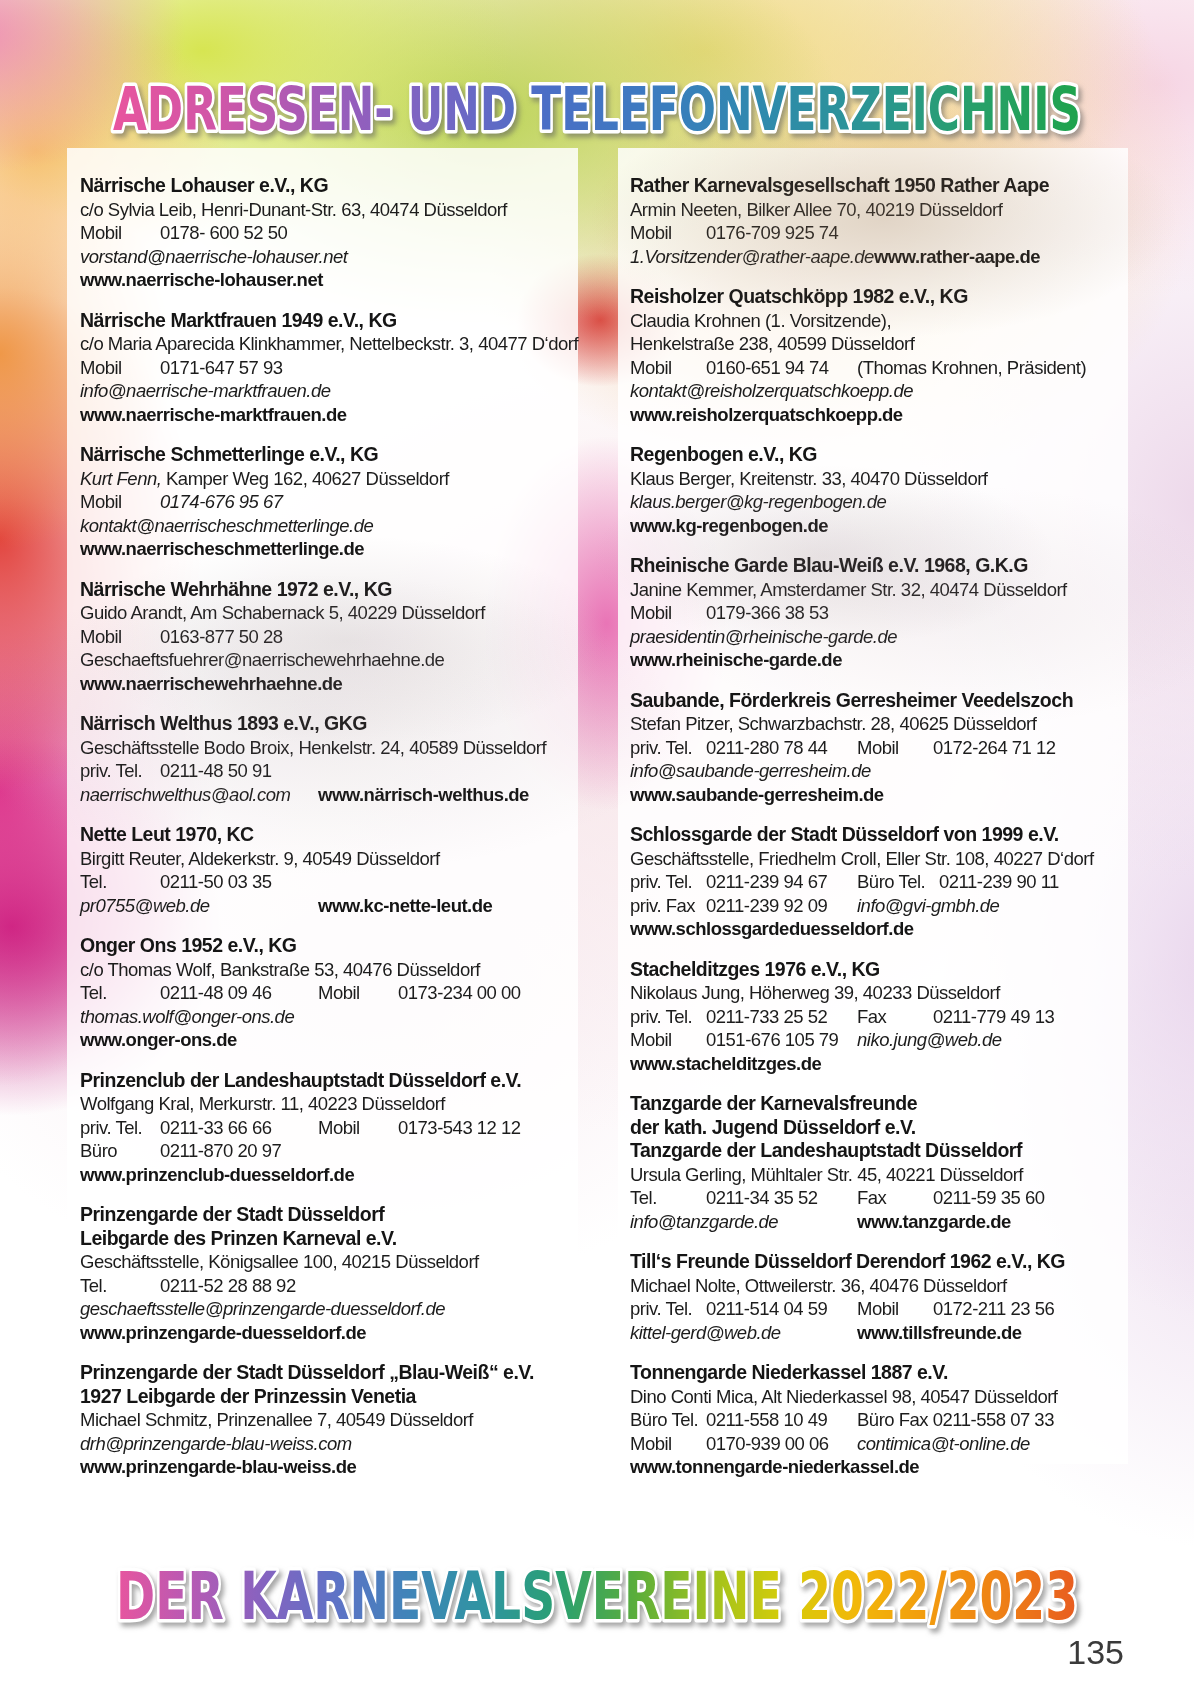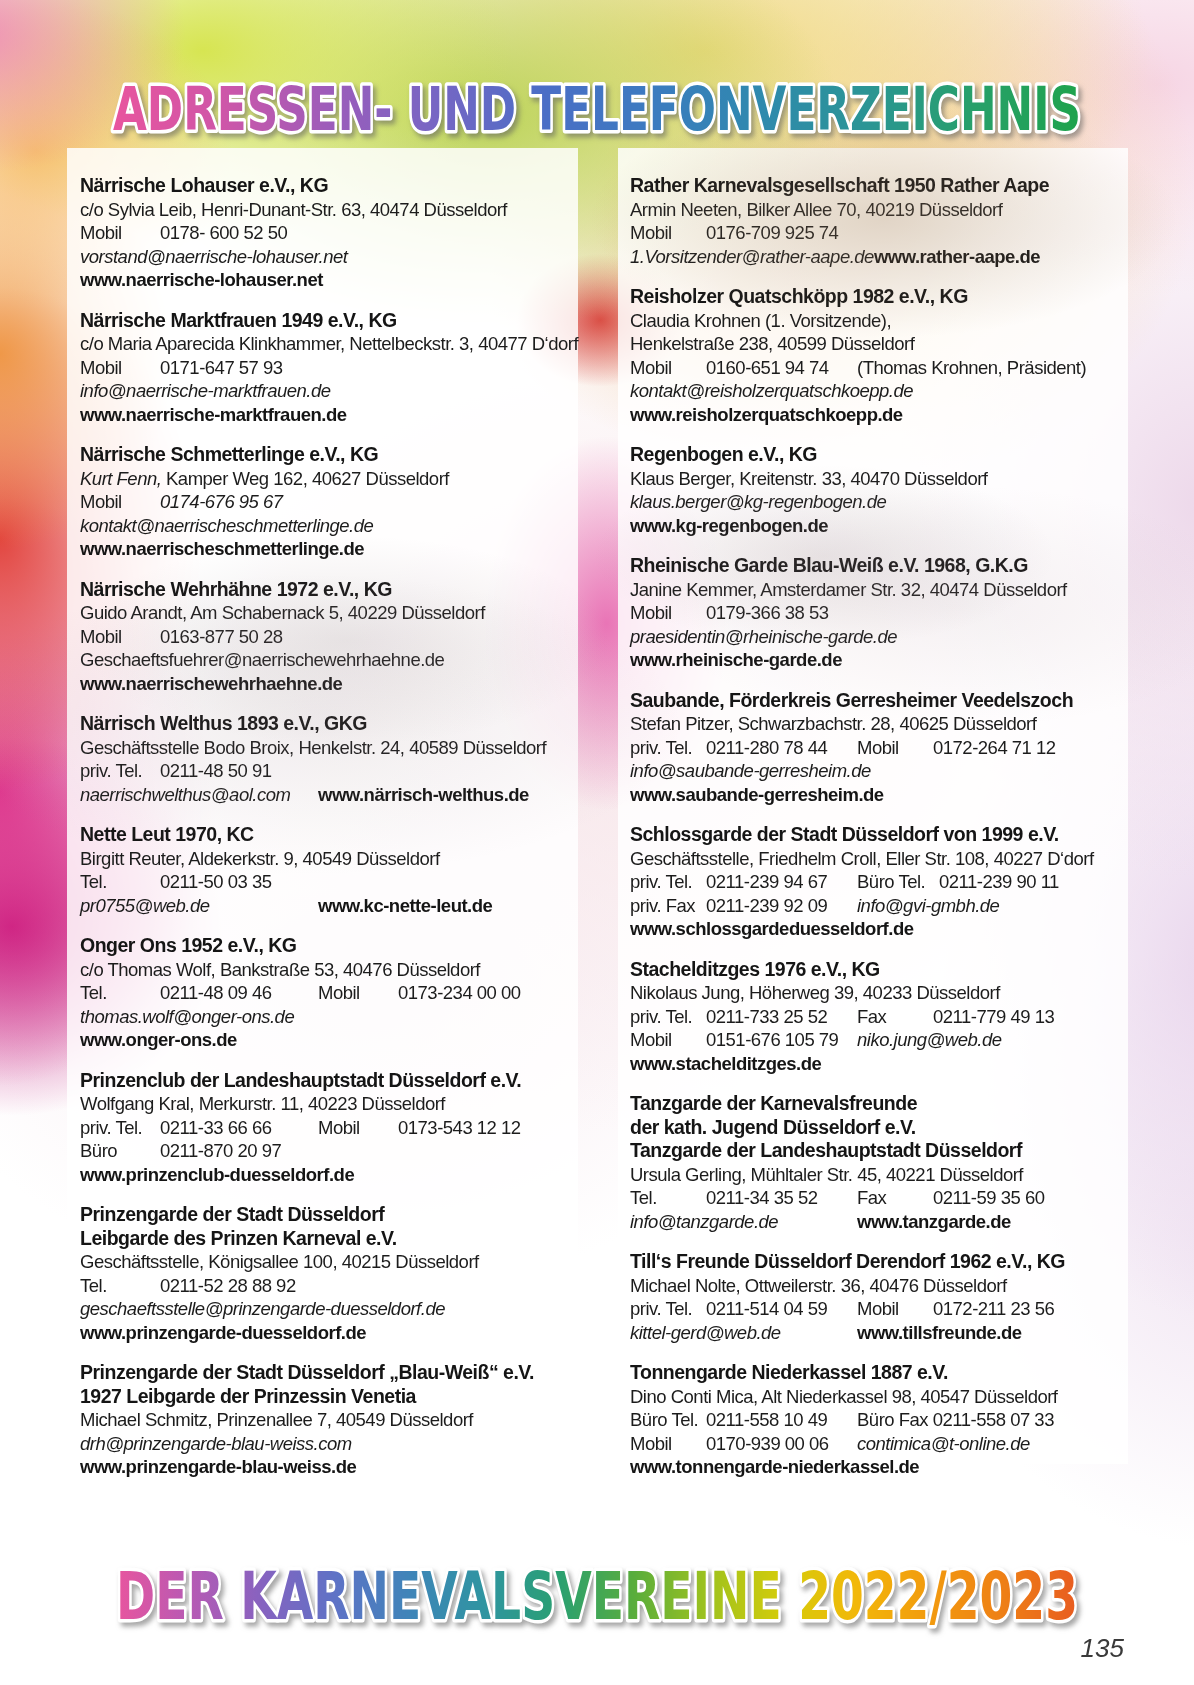--- a/index.html
+++ b/index.html
@@ -61,21 +61,21 @@
   #topTitleSvg{top:58px;}
   #bottomTitleSvg{top:1543px;}
   .title-text{
     font-family:"DejaVu Sans",sans-serif;font-weight:bold;
     stroke:#ffffff;stroke-width:7px;paint-order:stroke fill;stroke-linejoin:round;
     filter:drop-shadow(3px 4px 2.5px rgba(95,95,95,.55));
   }
   
   .page-number{
     position:absolute;right:70px;top:1633px;z-index:5;
-    font-size:26px;color:#3a3a3a;letter-spacing:0;font-style:italic;
+    font-size:34px;color:#3a3a3a;letter-spacing:0;
   }
 </style>
 </head>
 <body>
 
 <div class="bg"></div>
 
 <svg id="topTitleSvg" class="title-svg" width="1194" height="96">
   <defs>
     <linearGradient id="gradTop" x1="0%" y1="0%" x2="100%" y2="0%">

